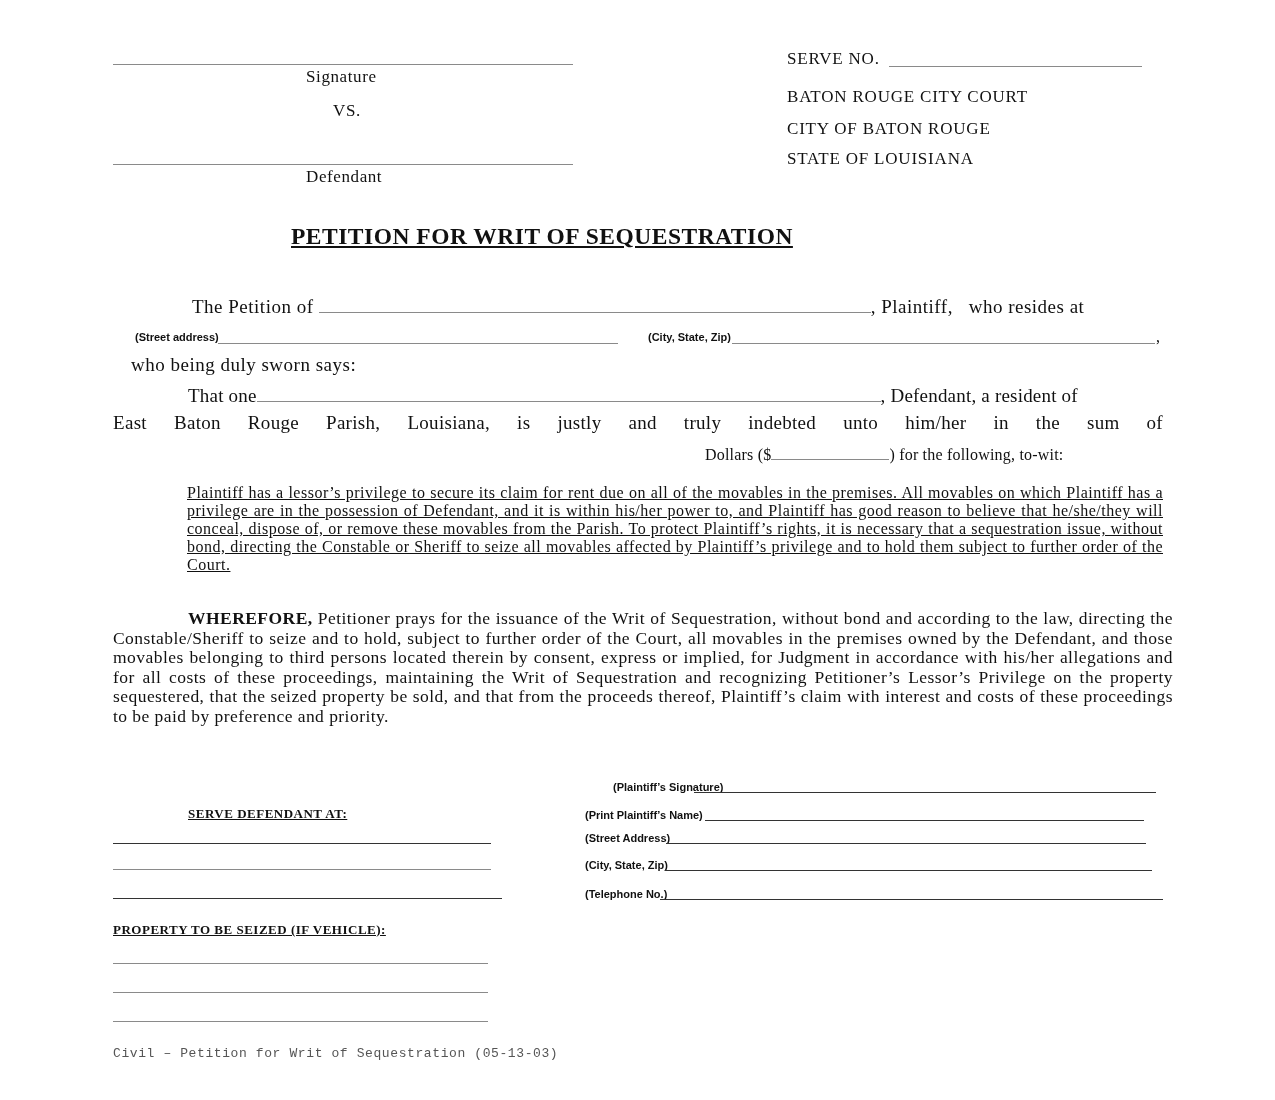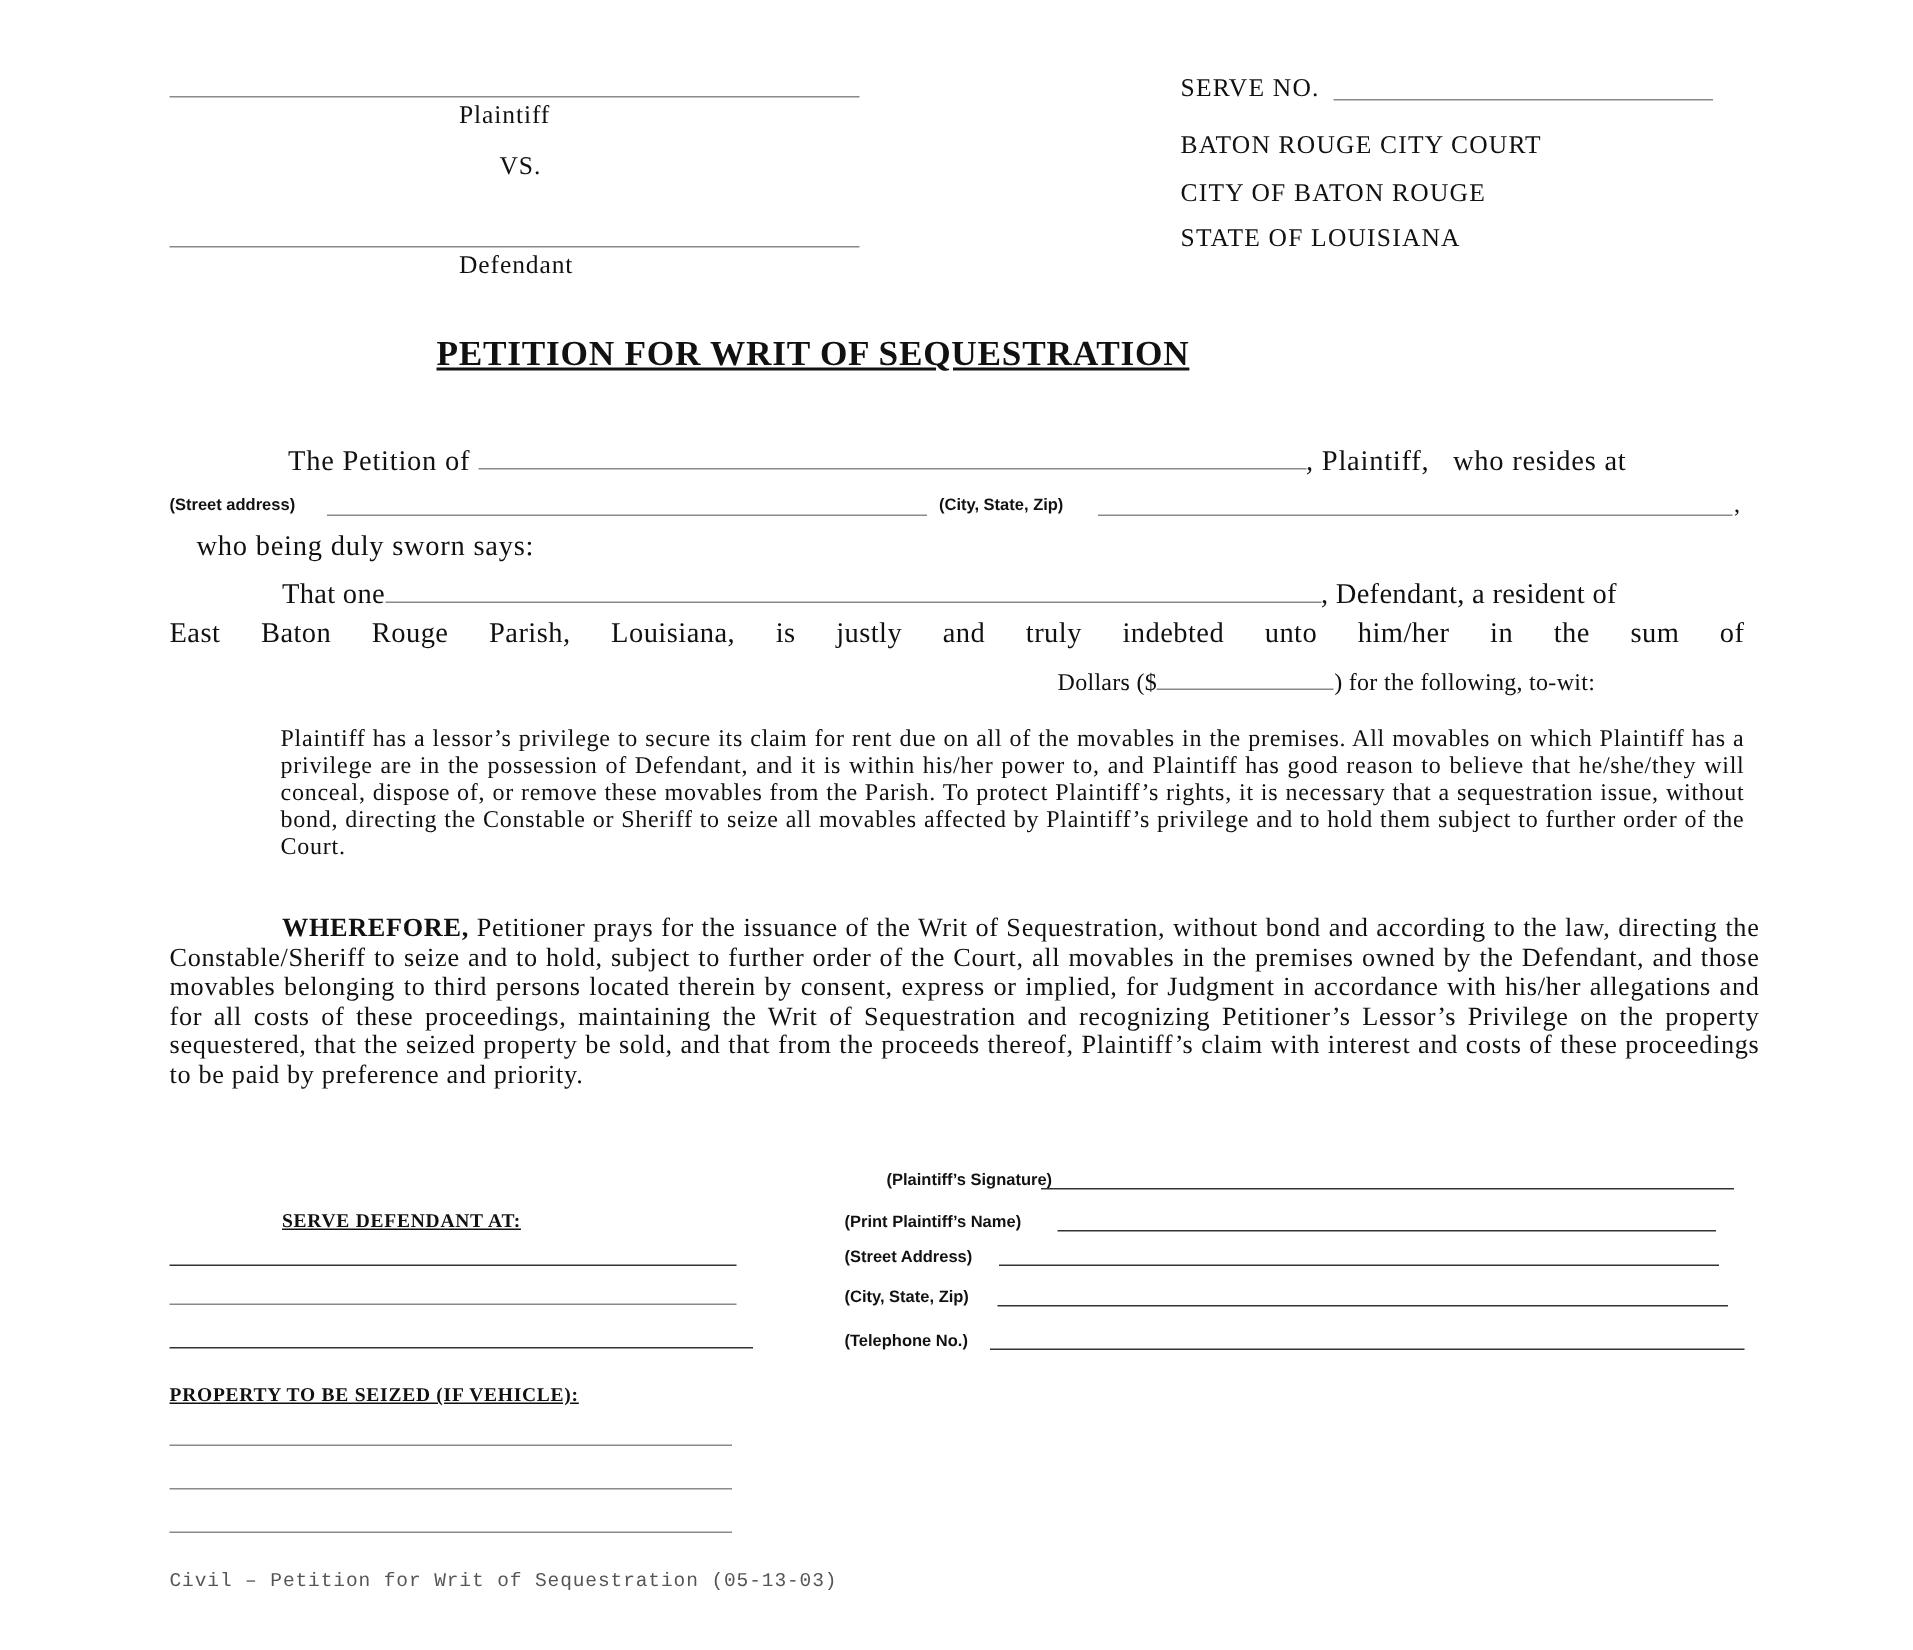--- a/index.html
+++ b/index.html
@@ -1,39 +1,39 @@
 <!DOCTYPE html>
 <html><head>
 <meta charset="utf-8">
 <style>
   html, body { margin: 0; padding: 0; background: #ffffff; }
   body { width: 1275px; height: 1100px; position: relative; overflow: hidden; color: #111; }
   .serif { font-family: "Liberation Serif", "DejaVu Serif", serif; }
-  .sans { font-family: "Liberation Sans", "DejaVu Sans", sans-serif; }
+  .sans { font-family: "Liberation Sans", "DejaVu Sans", sans-serif; margin-left: 22px; }
   .mono { font-family: "Liberation Mono", "DejaVu Sans Mono", monospace; }
   .abs { position: absolute; }
   .line { position: absolute; height: 0; border-bottom: 1.5px solid #8a8a8a; }
   .line.dark { border-bottom: 1.5px solid #333; }
   .caption { font-size: 17px; letter-spacing: 0.6px; }
   .court { font-size: 17px; letter-spacing: 0.8px; }
   .title { font-size: 23.5px; font-weight: bold; text-decoration: underline; letter-spacing: 0.5px; }
   .body-text { font-size: 19px; letter-spacing: 0.5px; }
   .small-label { font-size: 11px; font-weight: bold; }
-  .para { font-size: 16px; line-height: 18px; letter-spacing: 0.5px; text-align: justify; }
+  .para { font-size: 16px; line-height: 18px; letter-spacing: 0.5px; text-align: justify; text-decoration: underline; }
   .para2 { font-size: 17.5px; line-height: 19.5px; letter-spacing: 0.45px; text-align: justify; }
   .sig-label { font-size: 11px; font-weight: bold; white-space: nowrap; }
   .section-head { font-size: 13px; font-weight: bold; text-decoration: underline; letter-spacing: 0.5px; }
   .footer { font-size: 13px; color: #555; letter-spacing: 0.6px; }
   .field { display: inline-block; border-bottom: 1.5px solid #8a8a8a; vertical-align: baseline; }
 </style>
 </head>
 <body>
 
 <div class="line" style="left:113px; top:64px; width:460px;"></div>
-<div class="abs serif caption" style="left:306px; top:67px;">Plaintiff</div>
+<div class="abs serif caption" style="left:306px; top:67px;">Signature</div>
 <div class="abs serif caption" style="left:333px; top:101px;">VS.</div>
 <div class="line" style="left:113px; top:164px; width:460px;"></div>
 <div class="abs serif caption" style="left:306px; top:167px;">Defendant</div>
 
 <div class="abs serif court" style="left:787px; top:49px;">SERVE NO.</div>
 <div class="line" style="left:889px; top:66px; width:253px;"></div>
 <div class="abs serif court" style="left:787px; top:87px;">BATON ROUGE CITY COURT</div>
 <div class="abs serif court" style="left:787px; top:119px;">CITY OF BATON ROUGE</div>
 <div class="abs serif court" style="left:787px; top:149px;">STATE OF LOUISIANA</div>
 

